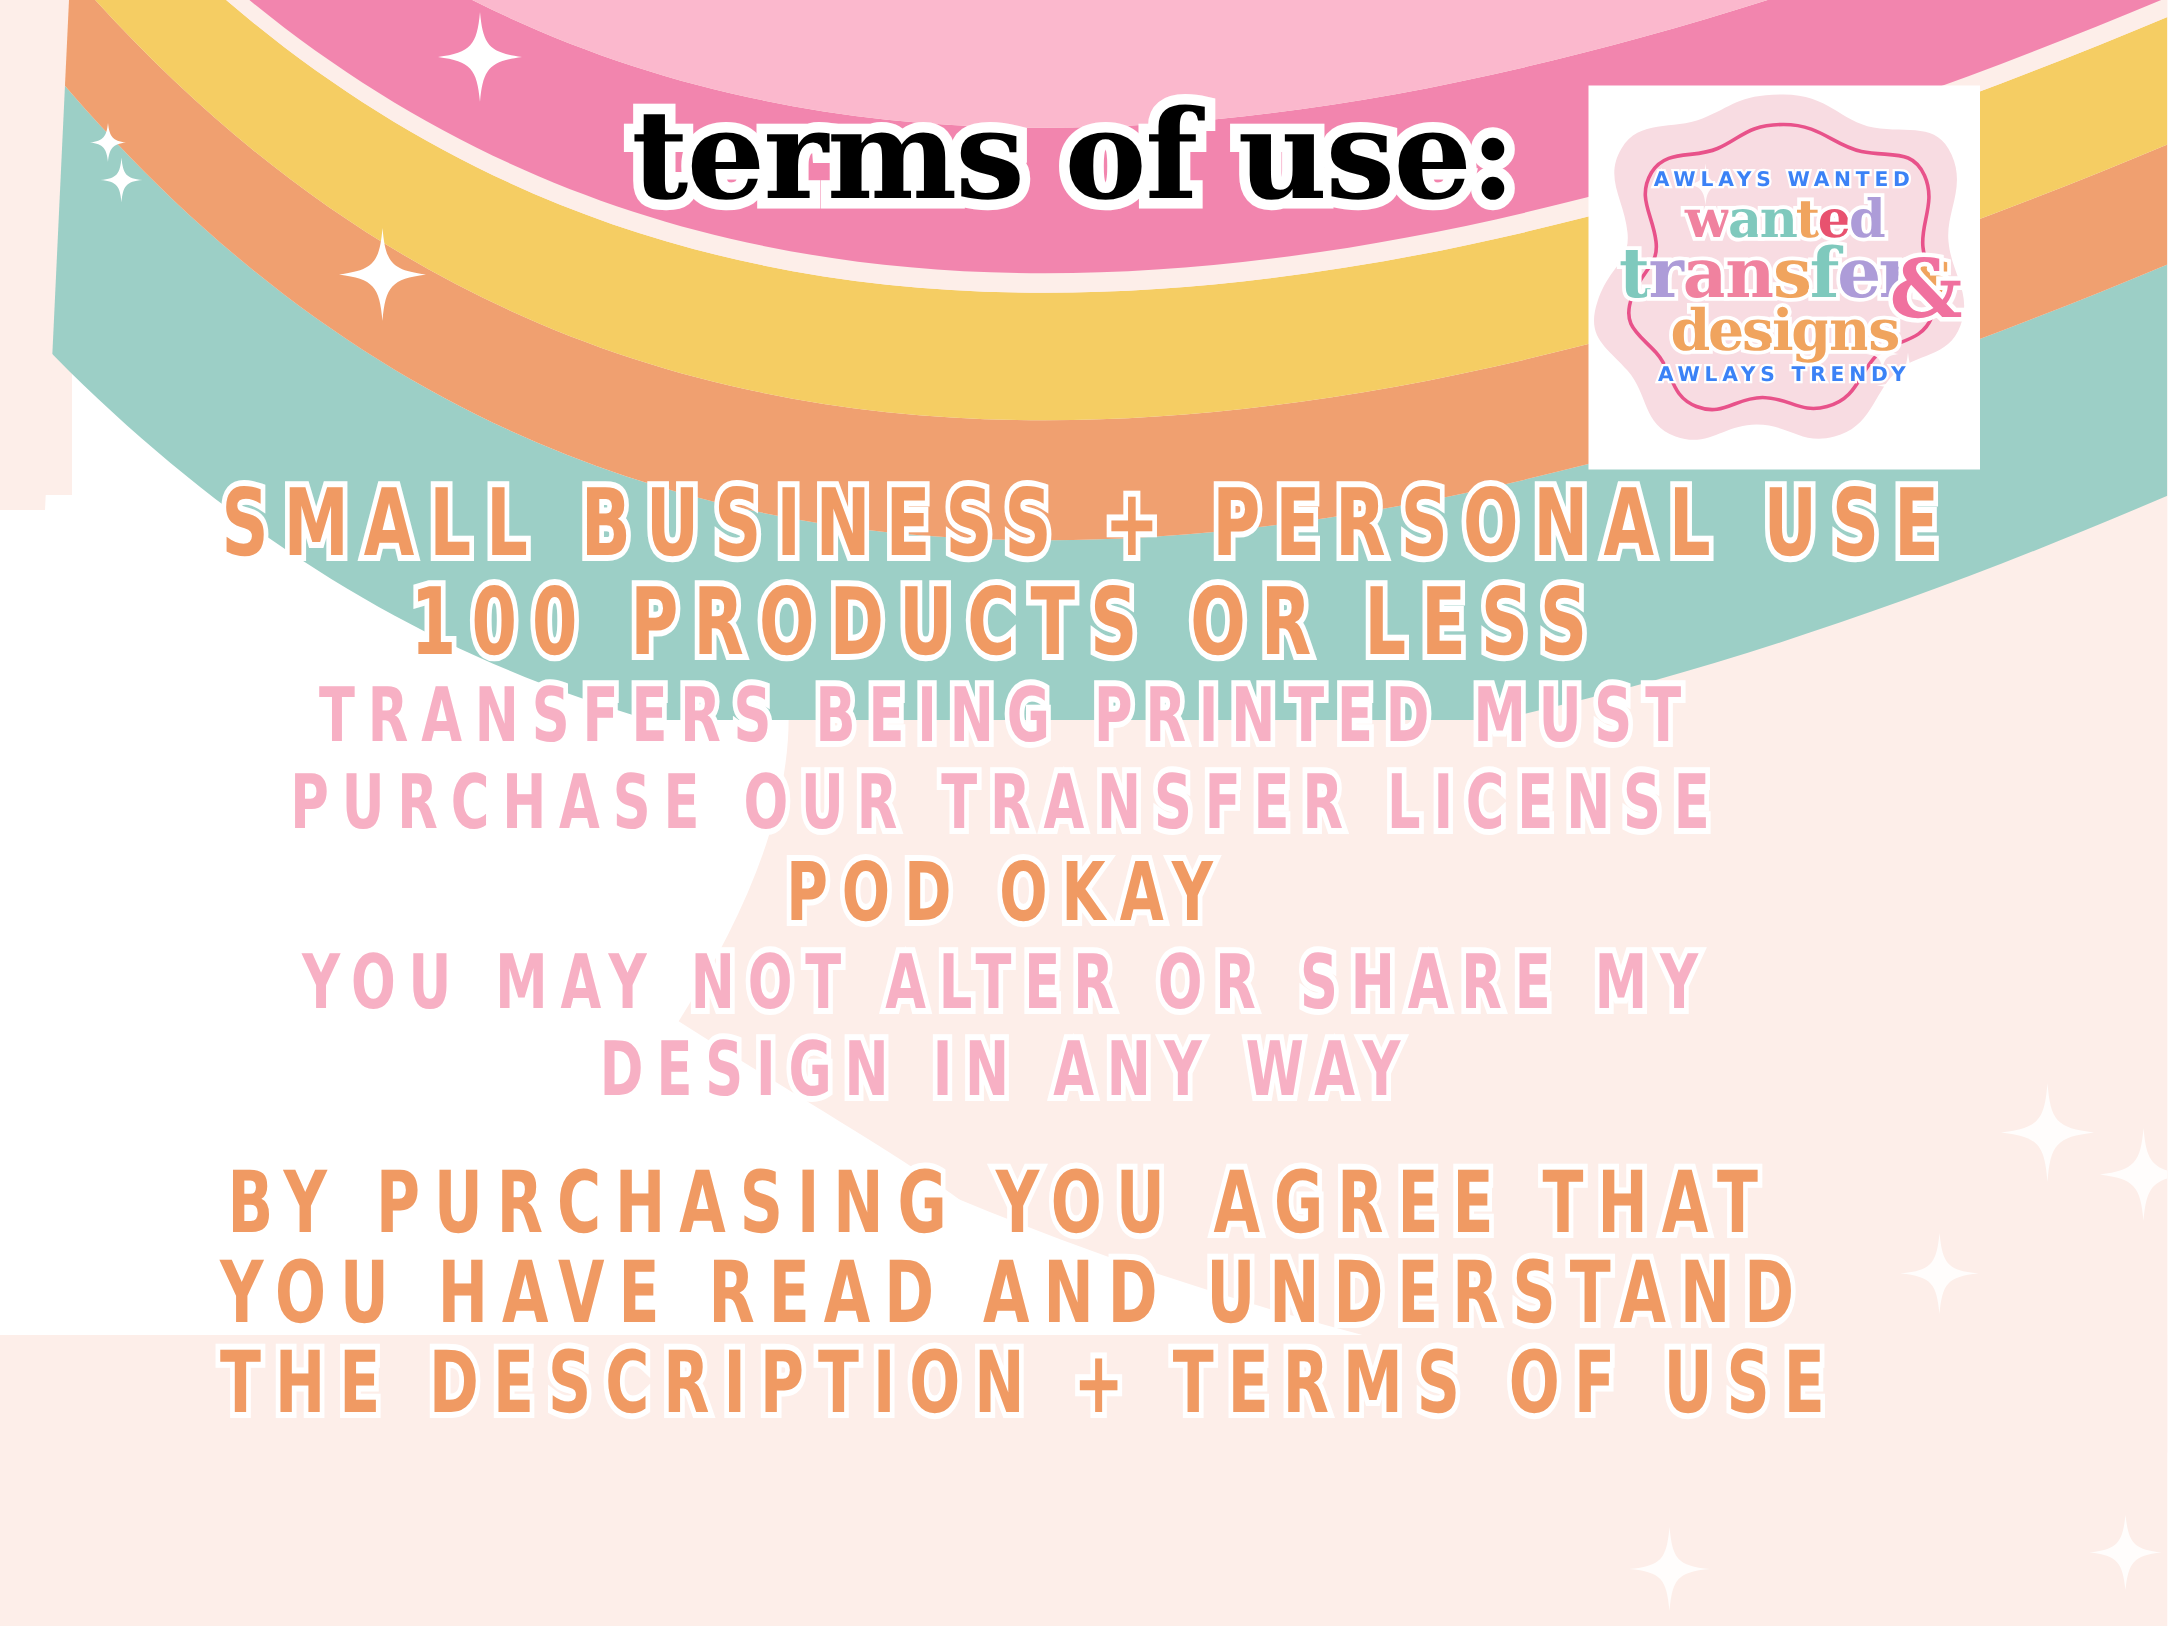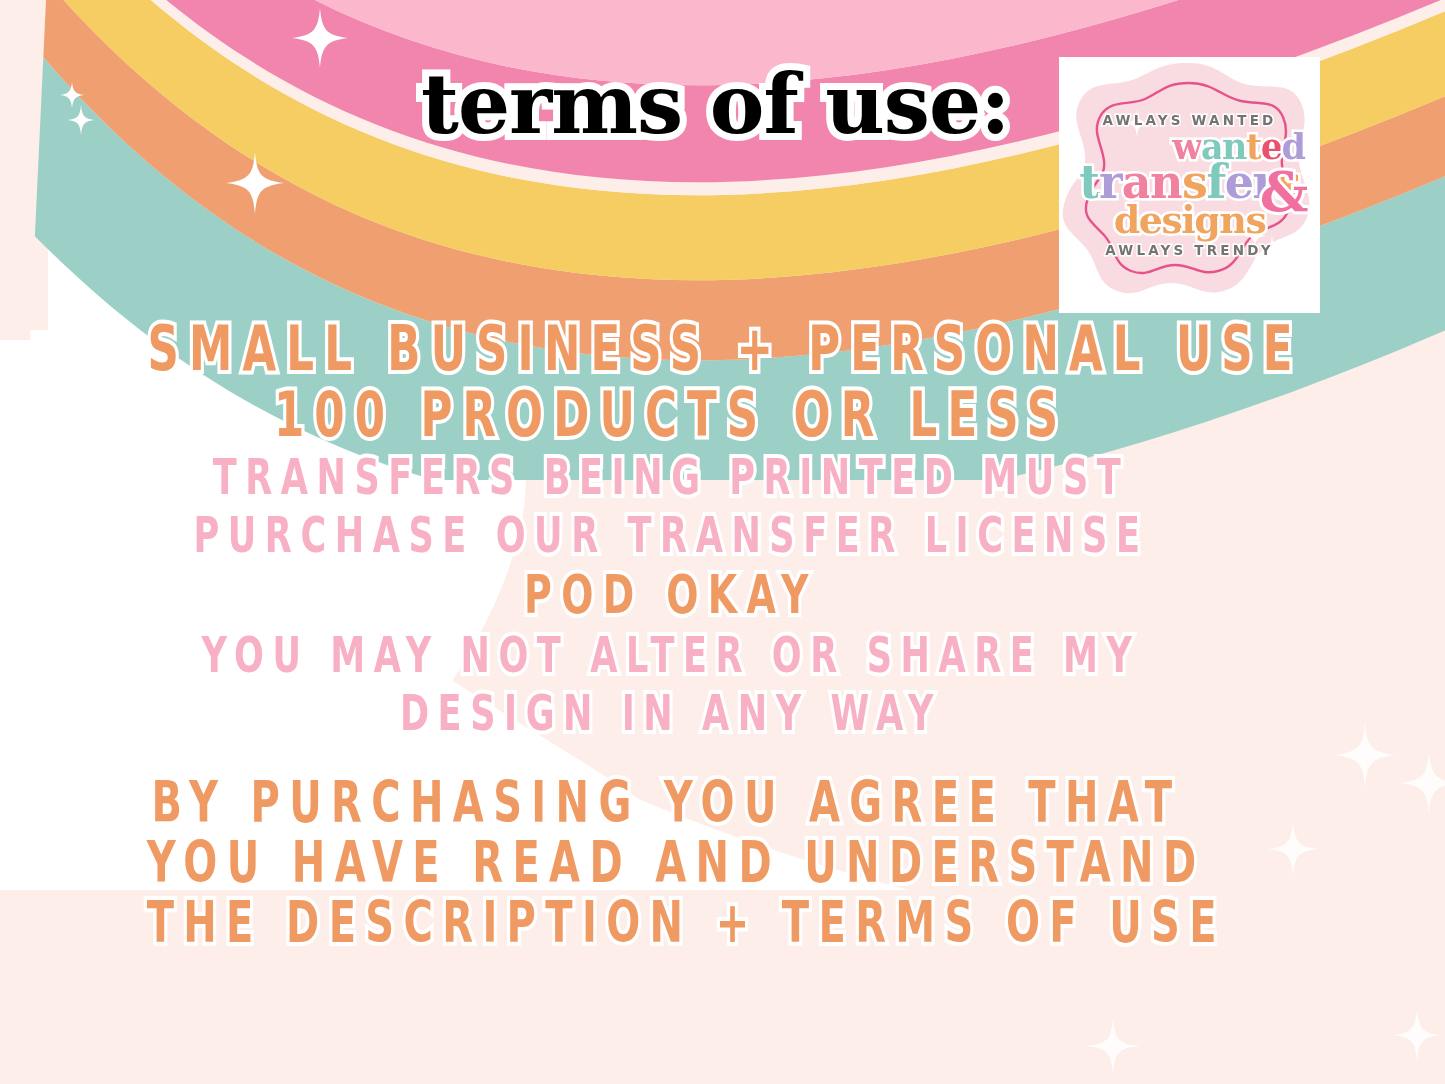--- a/index.html
+++ b/index.html
@@ -136,21 +136,21 @@
     display: flex;
     flex-direction: column;
     align-items: center;
     justify-content: center;
   }
   .logo-top-line, .logo-bottom-line {
     font-family: "DejaVu Sans", sans-serif;
     font-size: 13.5px;
     font-weight: 700;
     letter-spacing: 3.2px;
-    color: #737373;
+    color: #3b82f6;
     white-space: nowrap;
     -webkit-text-stroke: 3px #ffffff;
     paint-order: stroke fill;
   }
   .logo-top-line { margin-bottom: 4px; }
   .logo-bottom-line { margin-top: 6px; }
 
   .logo-middle {
     position: relative;
     width: 230px;
@@ -158,21 +158,21 @@
   }
   .logo-row {
     font-family: "DejaVu Serif", serif;
     font-weight: 700;
     line-height: 0.88;
     white-space: nowrap;
     -webkit-text-stroke: 5px #ffffff;
     paint-order: stroke fill;
   }
   .logo-row .ch { display: inline-block; }
-  .logo-row-1 { font-size: 35px; letter-spacing: -1.5px; text-align: right; }
+  .logo-row-1 { font-size: 35px; letter-spacing: -1.5px; }
   .logo-row-2 { font-size: 46px; letter-spacing: -1.5px; }
   .logo-row-3 { font-size: 38px; letter-spacing: -1.5px; }
   .logo-amp {
     position: absolute;
     right: -4px;
     top: 28px;
     font-family: "DejaVu Serif", serif;
     font-weight: 700;
     font-size: 54px;
     color: #f0719f;

